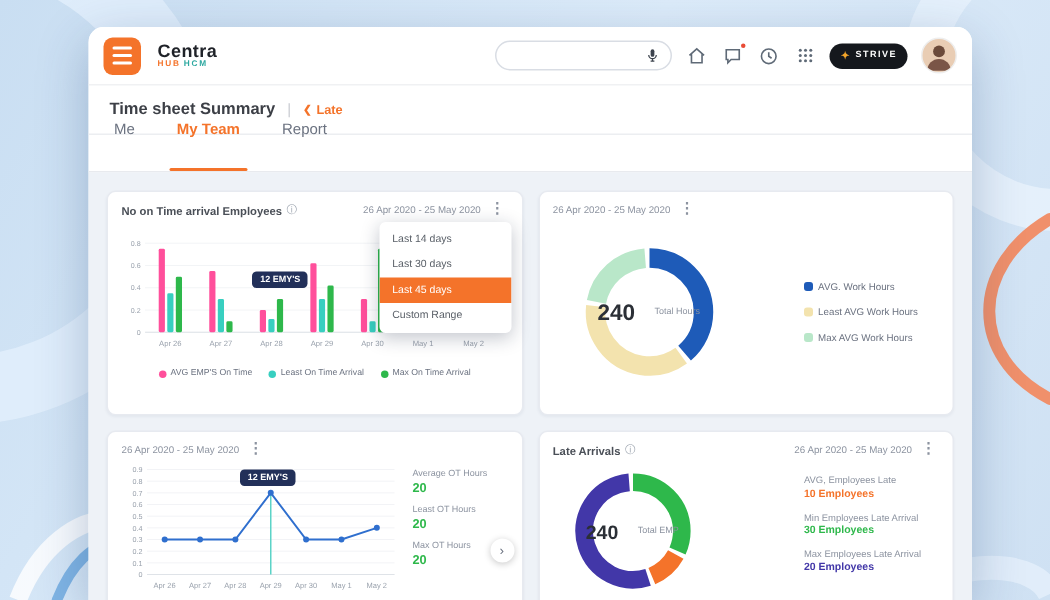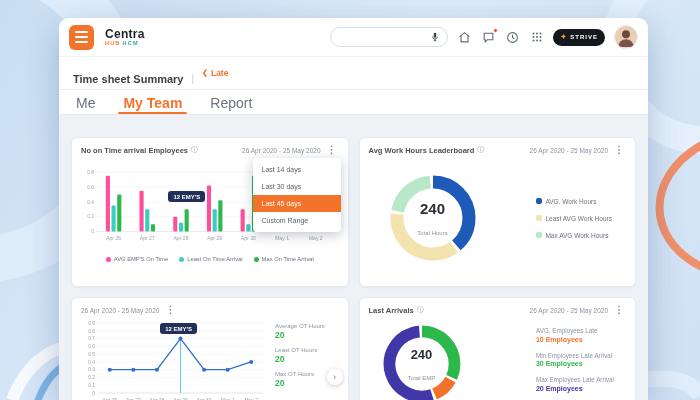--- a/index.html
+++ b/index.html
@@ -35,34 +35,34 @@
   .mic { color:#3c434d; display:flex; }
   .icon-btn { width:15px; height:15px; color:#5f6a77; display:flex; align-items:center; justify-content:center; position:relative; cursor:pointer; background:none; border:none; padding:0; }
   .nbadge { position:absolute; top:-2px; right:-2px; width:5px; height:5px; border-radius:50%; background:#e94b35; border:1px solid #fff; }
   .strive { height:17px; background:#15181d; color:#fff; border-radius:9px; display:flex; align-items:center; gap:3px;
     padding:0 7px; font-size:6px; letter-spacing:1px; font-weight:bold; cursor:pointer; border:none; }
   .strive .spark { color:#f4a52a; font-size:7px; }
   .avatar { width:24px; height:24px; border-radius:50%; overflow:hidden; background:#e9cdb4; border:1px solid #eee;
     display:flex; align-items:flex-end; justify-content:center; cursor:pointer; }
 
   
-  .titlebar { height:26px; display:flex; gap:8px; padding:16px 14px;
+  .titlebar { height:26px; display:flex; align-items:center; gap:8px; padding:16px 14px;
     border-top:1px solid #f0f1f3; border-bottom:1px solid #eceef1; background:#fff; flex:0 0 auto; }
   .page-title { font-size:11px; font-weight:bold; color:#3c3f46; }
   .sep { color:#c9ccd2; font-size:10px; }
   .back { color:#f4732a; font-size:8.5px; display:flex; align-items:center; gap:3px; cursor:pointer; font-weight:bold; background:none; border:none; }
   .back .chv { font-size:7px; }
   .tabsbar { height:25px; display:flex; align-items:flex-end; gap:28px; padding:0 17px; background:#fff;
     border-bottom:1px solid #e8eaee; flex:0 0 auto; }
-  .tab { font-size:14px; color:#6b7280; padding-bottom:3px; cursor:pointer; position:relative; background:none; border:none; }
+  .tab { font-size:10px; color:#6b7280; padding-bottom:22px; cursor:pointer; position:relative; background:none; border:none; }
   .tab.active { color:#f4732a; font-weight:bold; }
   .tab.active::after { content:""; position:absolute; left:-5px; right:-5px; bottom:0; height:2px; background:#f4732a; border-radius:1px; }
 
   
-  .content { flex:1; background:#eef2f7; padding:22px 12px; display:grid;
+  .content { flex:1; background:#eef2f7; padding:12px 12px; display:grid;
     grid-template-columns:1fr 1fr; gap:10px; grid-auto-rows:150px; overflow:hidden; }
   .card { background:#fff; border:1px solid #e7eaf0; border-radius:6px; padding:7px 9px; position:relative;
     box-shadow:0 1px 2px rgba(20,40,80,.05); display:flex; flex-direction:column; }
   .card-head { display:flex; align-items:flex-start; justify-content:space-between; flex:0 0 auto; }
   .card-title { font-size:7.5px; font-weight:bold; color:#4a4f57; display:flex; gap:3px; align-items:center; }
   .info { color:#9aa2ad; font-size:7px; cursor:pointer; font-weight:normal; background:none; border:none; }
   .card-meta { display:flex; align-items:center; gap:4px; }
   .date-range { font-size:6.5px; color:#8c93a0; }
   .kebab { color:#8c93a0; font-size:10px; cursor:pointer; line-height:1; padding:0 2px; background:none; border:none; font-weight:bold; }
 
@@ -78,21 +78,21 @@
   .menu-item.selected { background:#f4732a; color:#fff; }
 
   .tooltip { position:absolute; background:#223059; color:#fff; font-size:6px; padding:2.5px 5px;
     border-radius:3px; z-index:4; font-weight:bold; white-space:nowrap; }
   .tooltip-ontime { left:35%; top:36%; }
   .tooltip-ot { left:32%; top:17%; }
 
   .workhours-body { display:flex; align-items:center; justify-content:space-between; padding:2px 14px 0 12px; flex:1; }
   .donut-wrap { position:relative; width:104px; height:104px; flex:0 0 auto; }
   .donut-wrap.small { width:94px; height:94px; }
-  .donut-center { position:absolute; inset:0; display:flex; flex-direction:column; align-items:center; justify-content:center; gap:13px; pointer-events:none; }
+  .donut-center { position:absolute; inset:0; display:flex; flex-direction:row; align-items:center; justify-content:center; gap:13px; pointer-events:none; }
   .donut-value { font-size:15px; font-weight:bold; color:#2b2f36; }
   .donut-wrap.small .donut-value { font-size:13px; }
   .donut-label { font-size:6px; color:#8c93a0; }
   .legend-col { display:flex; flex-direction:column; gap:10px; }
   .legend-col .legend-item { font-size:6.5px; }
 
   .overtime-body { display:flex; flex:1; align-items:flex-start; }
   .linechart-wrap { position:relative; }
   .stats-col { display:flex; flex-direction:column; gap:7px; margin-left:4px; margin-top:8px; }
   .stat-label { font-size:6px; color:#8c93a0; }
@@ -275,24 +275,20 @@
       <div class="menu">
         <div class="menu-item">Last 14 days</div>
         <div class="menu-item">Last 30 days</div>
         <div class="menu-item selected">Last 45 days</div>
         <div class="menu-item">Custom Range</div>
       </div>
     </div>
 
     <div class="card">
       <div class="card-head">
-        <span class="card-title">
-          <span>Avg Work Hours Leaderboard</span>
-          <button class="info">ⓘ</button>
-        </span>
         <span class="card-meta">
           <span class="date-range">26 Apr 2020 - 25 May 2020</span>
           <button class="kebab">⋮</button>
         </span>
       </div>
       <div class="workhours-body">
         <div class="donut-wrap">
           <svg width="104" height="104" viewBox="0 0 104 104">
               <circle cx="52" cy="52" r="36" fill="none" stroke="#1e5bb8" stroke-width="13" stroke-dasharray="87.47786842338604 226.1946710584651" transform="rotate(-90 52 52)"></circle>
               <circle cx="52" cy="52" r="36" fill="none" stroke="#f3e3ae" stroke-width="13" stroke-dasharray="82.95397500221674 226.1946710584651" transform="rotate(54 52 52)"></circle>
@@ -384,21 +380,21 @@
           </div>
         </div>
       </div>
       <div class="tooltip tooltip-ot">12 EMY'S</div>
       <button class="chev-btn">›</button>
     </div>
 
     <div class="card">
       <div class="card-head">
         <span class="card-title">
-          <span>Last Arrivals</span>
+          <span>Late Arrivals</span>
           <button class="info">ⓘ</button>
         </span>
         <span class="card-meta">
           <span class="date-range">26 Apr 2020 - 25 May 2020</span>
           <button class="kebab">⋮</button>
         </span>
       </div>
       <div class="late-body">
         <div class="late-left">
           <div class="donut-wrap small">

